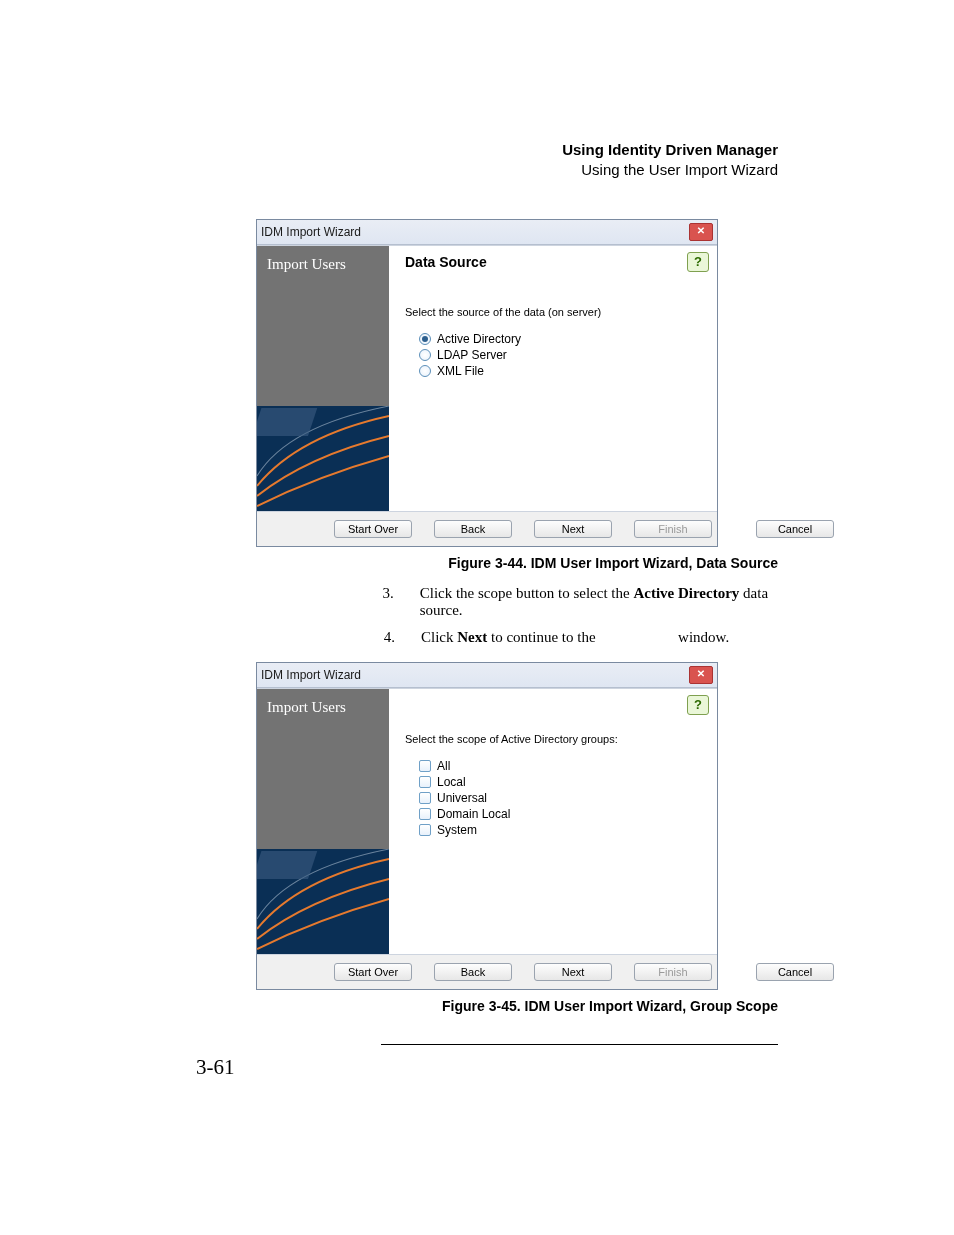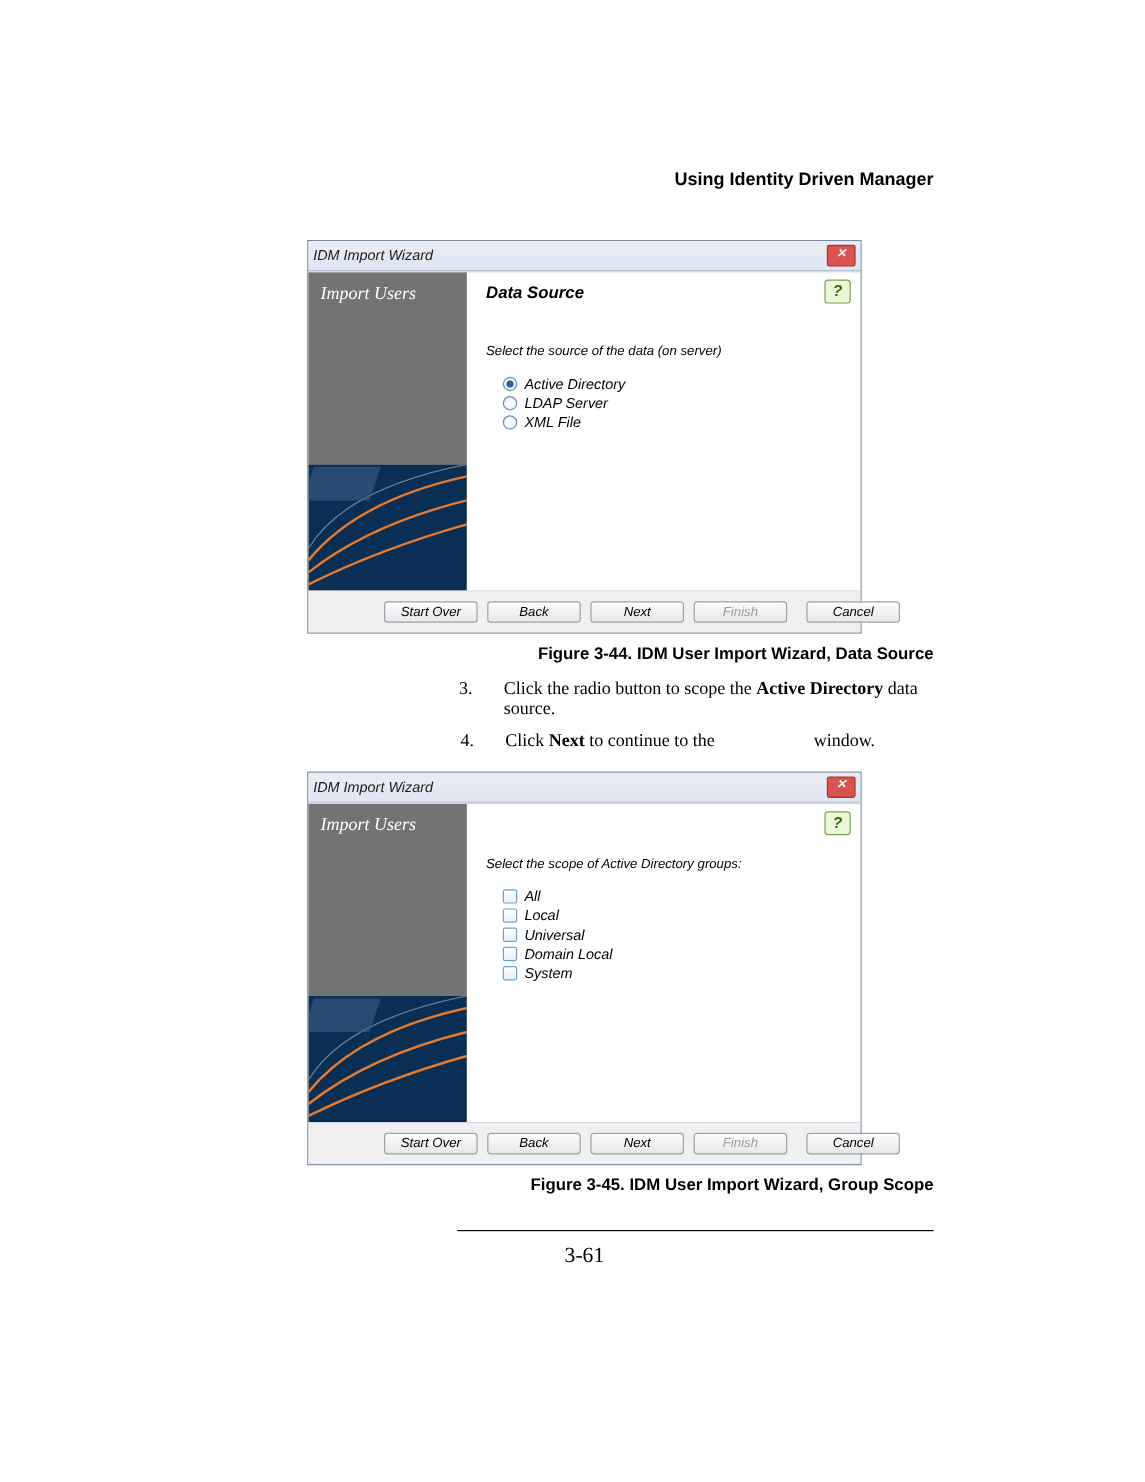--- a/index.html
+++ b/index.html
@@ -17,21 +17,21 @@
     padding: 140px 95px 60px 115px;
   }
   .header-block {
     text-align: right;
     font-family: Arial, Helvetica, sans-serif;
     font-size: 15px;
     margin-bottom: 40px;
     line-height: 1.3;
   }
   .header-strong { font-weight: bold; }
-  .fig-wrap { text-align: center; margin: 0 0 6px 0; font-style: italic; }
+  .fig-wrap { text-align: center; margin: 0 0 6px 0; }
   .wizard {
     width: 460px;
     border: 1px solid #7a8aa0;
     background: #f4f4f4;
     font-family: Tahoma, Arial, sans-serif;
     font-size: 12px;
     display: inline-block;
     text-align: left;
   }
   .wizard-title {
@@ -140,21 +140,21 @@
     width: 12px; height: 12px;
     border: 1px solid #6fa0c7;
     border-radius: 2px;
     background: linear-gradient(#fff,#e8f1fb);
     box-sizing: border-box;
   }
   .wizard-buttons {
     display: flex;
     align-items: center;
     padding: 8px 10px;
-    gap: 8px;
+    gap: 22px;
     background: #f0f0f0;
   }
   .wizard-buttons .spacer-left { flex: 0 0 45px; }
   .wizard-buttons .gap { flex:1; }
   .wbtn {
     min-width: 56px;
     padding: 2px 10px;
     font-size: 11px;
     font-family: Tahoma, Arial, sans-serif;
     border: 1px solid #9aa3af;
@@ -180,32 +180,33 @@
     margin: 2px 0 16px 0;
   }
   .step-row { display:flex; gap:26px; margin-bottom: 10px; }
   .step-num { width: 14px; text-align: right; }
   .footer-rule {
     border-top: 1px solid #000;
     margin: 30px 0 10px 0;
     margin-left: 185px;
   }
   .page-num {
-    text-align: center;
+    text-align: left;
     font-family: "Century Schoolbook","Times New Roman",serif;
-    font-size: 18px;
+    font-size: 21px;
   }
 </style>
 </head>
 <body>
 
 <div class="page">
 
   <div class="header-block">
     <div class="header-strong">Using Identity Driven Manager</div>
+    <div>Using the User Import Wizard</div>
   </div>
 
   <div class="fig-wrap">
     <div class="wizard">
       <div class="wizard-title">
         <span>IDM Import Wizard</span>
         <div class="close-btn">✕</div>
       </div>
       <div class="wizard-body">
         <div class="sidebar">
@@ -251,21 +252,21 @@
       </div>
     </div>
   </div>
 
   <div class="caption">Figure 3-44. IDM User Import Wizard, Data Source</div>
 
   <div class="step-list">
     <div class="step-row">
       <div class="step-num">3.</div>
       <div>
-        <span>Click the radio button to scope the </span><strong>Active Directory</strong><span> data source.</span>
+        <span>Click the scope button to select the </span><strong>Active Directory</strong><span> data source.</span>
       </div>
     </div>
     <div class="step-row">
       <div class="step-num">4.</div>
       <div>
         <span>Click </span><strong>Next</strong><span> to continue to the </span>&nbsp;&nbsp;&nbsp;&nbsp;&nbsp;&nbsp;&nbsp;&nbsp;&nbsp;&nbsp;&nbsp;&nbsp;&nbsp;&nbsp;&nbsp;&nbsp;&nbsp;&nbsp;&nbsp;&nbsp;<span> window.</span>
       </div>
     </div>
   </div>
 

